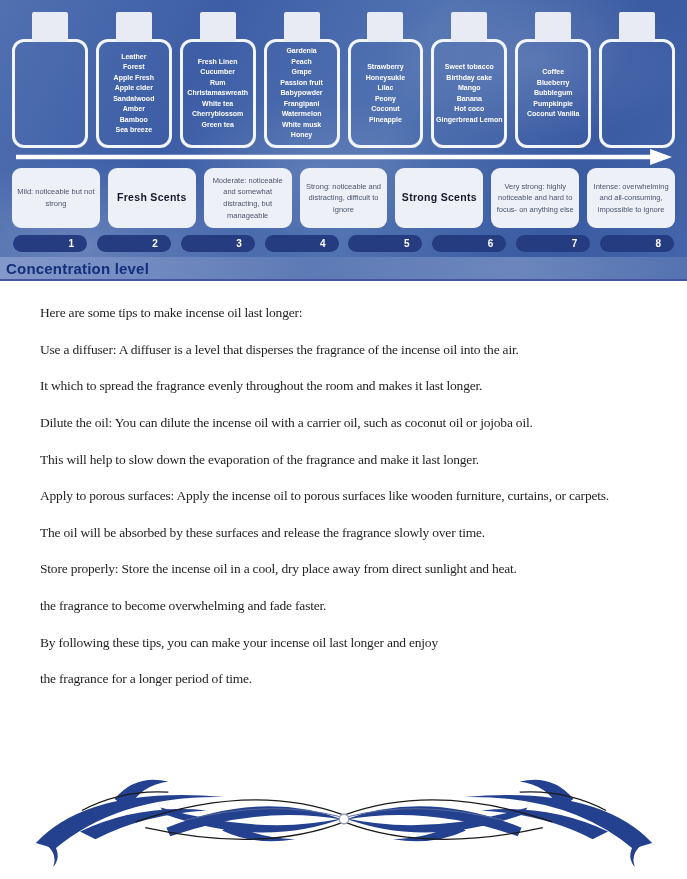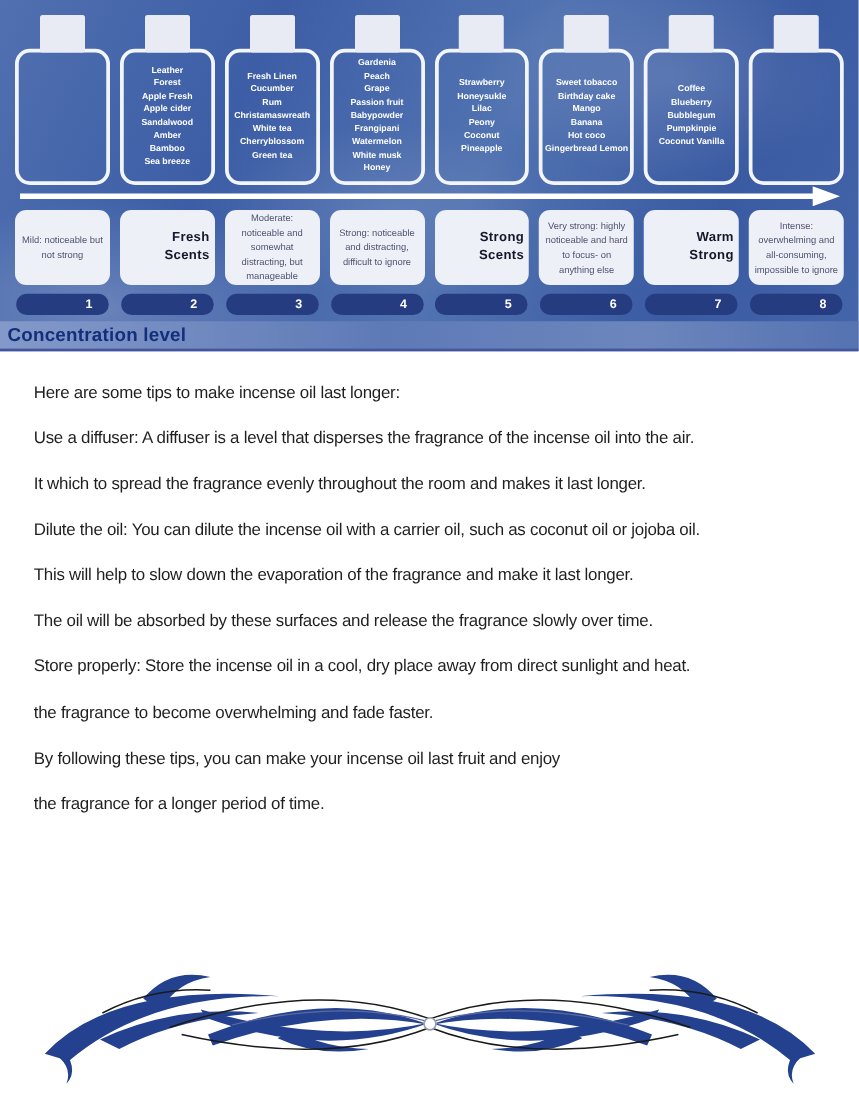--- a/index.html
+++ b/index.html
@@ -50,21 +50,21 @@
   .pill .num{color:#fff;font-size:10px;font-weight:bold;}
 
   .axis-strip{
     margin-top:5px;height:26px;border-bottom:4px solid #44549e;
     background:linear-gradient(90deg,#8399c9 0%,#5e7ab6 45%,#6c86bd 75%,#5572b1 100%);
     display:flex;align-items:center;
   }
   .axis-label{font-size:15px;font-weight:bold;color:var(--axis-label-color);padding-left:6px;letter-spacing:.2px;}
 
   
-  .tips{height:489px;padding:14px 10px 0 27px;overflow:hidden;}
+  .tips{height:489px;padding:14px 10px 0 40px;overflow:hidden;font-family:Liberation Serif, serif;}
   .tip-line{
     color:var(--tips-text);font-size:13.5px;height:36.6px;display:flex;align-items:center;
     white-space:nowrap;letter-spacing:-0.2px;
   }
 
   
   .flourish{height:100px;display:flex;align-items:center;justify-content:center;}
   .flourish svg{display:block;}
 </style>
 </head>
@@ -203,23 +203,20 @@
   </div>
 
   <div class="sbox emph">
     <span class="sbox-label">Strong Scents</span>
   </div>
 
   <div class="sbox">
     <span class="sbox-label">Very strong: highly noticeable and hard to focus- on anything else</span>
   </div>
 
-  <div class="sbox emph">
-    <span class="sbox-label">Warm Strong</span>
-  </div>
 
   <div class="sbox">
     <span class="sbox-label">Intense: overwhelming and all-consuming, impossible to ignore</span>
   </div>
 </div>
     <div class="pill-row" id="pill-row">
   <div class="pillwrap">
     <div class="pill">
       <span class="num">1</span>
     </div>
@@ -277,30 +274,31 @@
   <p class="tip-line">Here are some tips to make incense oil last longer:</p>
 
   <p class="tip-line">Use a diffuser: A diffuser is a level that disperses the fragrance of the incense oil into the air.</p>
 
   <p class="tip-line">It which to spread the fragrance evenly throughout the room and makes it last longer.</p>
 
   <p class="tip-line">Dilute the oil: You can dilute the incense oil with a carrier oil, such as coconut oil or jojoba oil.</p>
 
   <p class="tip-line">This will help to slow down the evaporation of the fragrance and make it last longer.</p>
 
+  <p class="tip-line">Apply to porous surfaces: Apply the incense oil to porous surfaces like wooden furniture, curtains, or carpets.</p>
 
   <p class="tip-line">The oil will be absorbed by these surfaces and release the fragrance slowly over time.</p>
 
   <p class="tip-line">Store properly: Store the incense oil in a cool, dry place away from direct sunlight and heat.</p>
 
 
 
   <p class="tip-line">the fragrance to become overwhelming and fade faster.</p>
 
-  <p class="tip-line">By following these tips, you can make your incense oil last fruit and enjoy</p>
+  <p class="tip-line">By following these tips, you can make your incense oil last longer and enjoy</p>
 
   <p class="tip-line">the fragrance for a longer period of time.</p>
 </div>
 
   <div class="flourish">
     <svg width="670" height="96" viewBox="0 0 670 100">
       <g id="flourish-half" fill="#23418e">
         <path d="M14,74 Q70,14 210,26 Q100,24 34,80 Z"></path>
         <path d="M96,28 Q118,2 152,10 Q124,14 112,36 Q102,33 96,28 Z"></path>
         <path d="M26,66 Q44,86 32,99 Q38,83 19,72 Z"></path>

